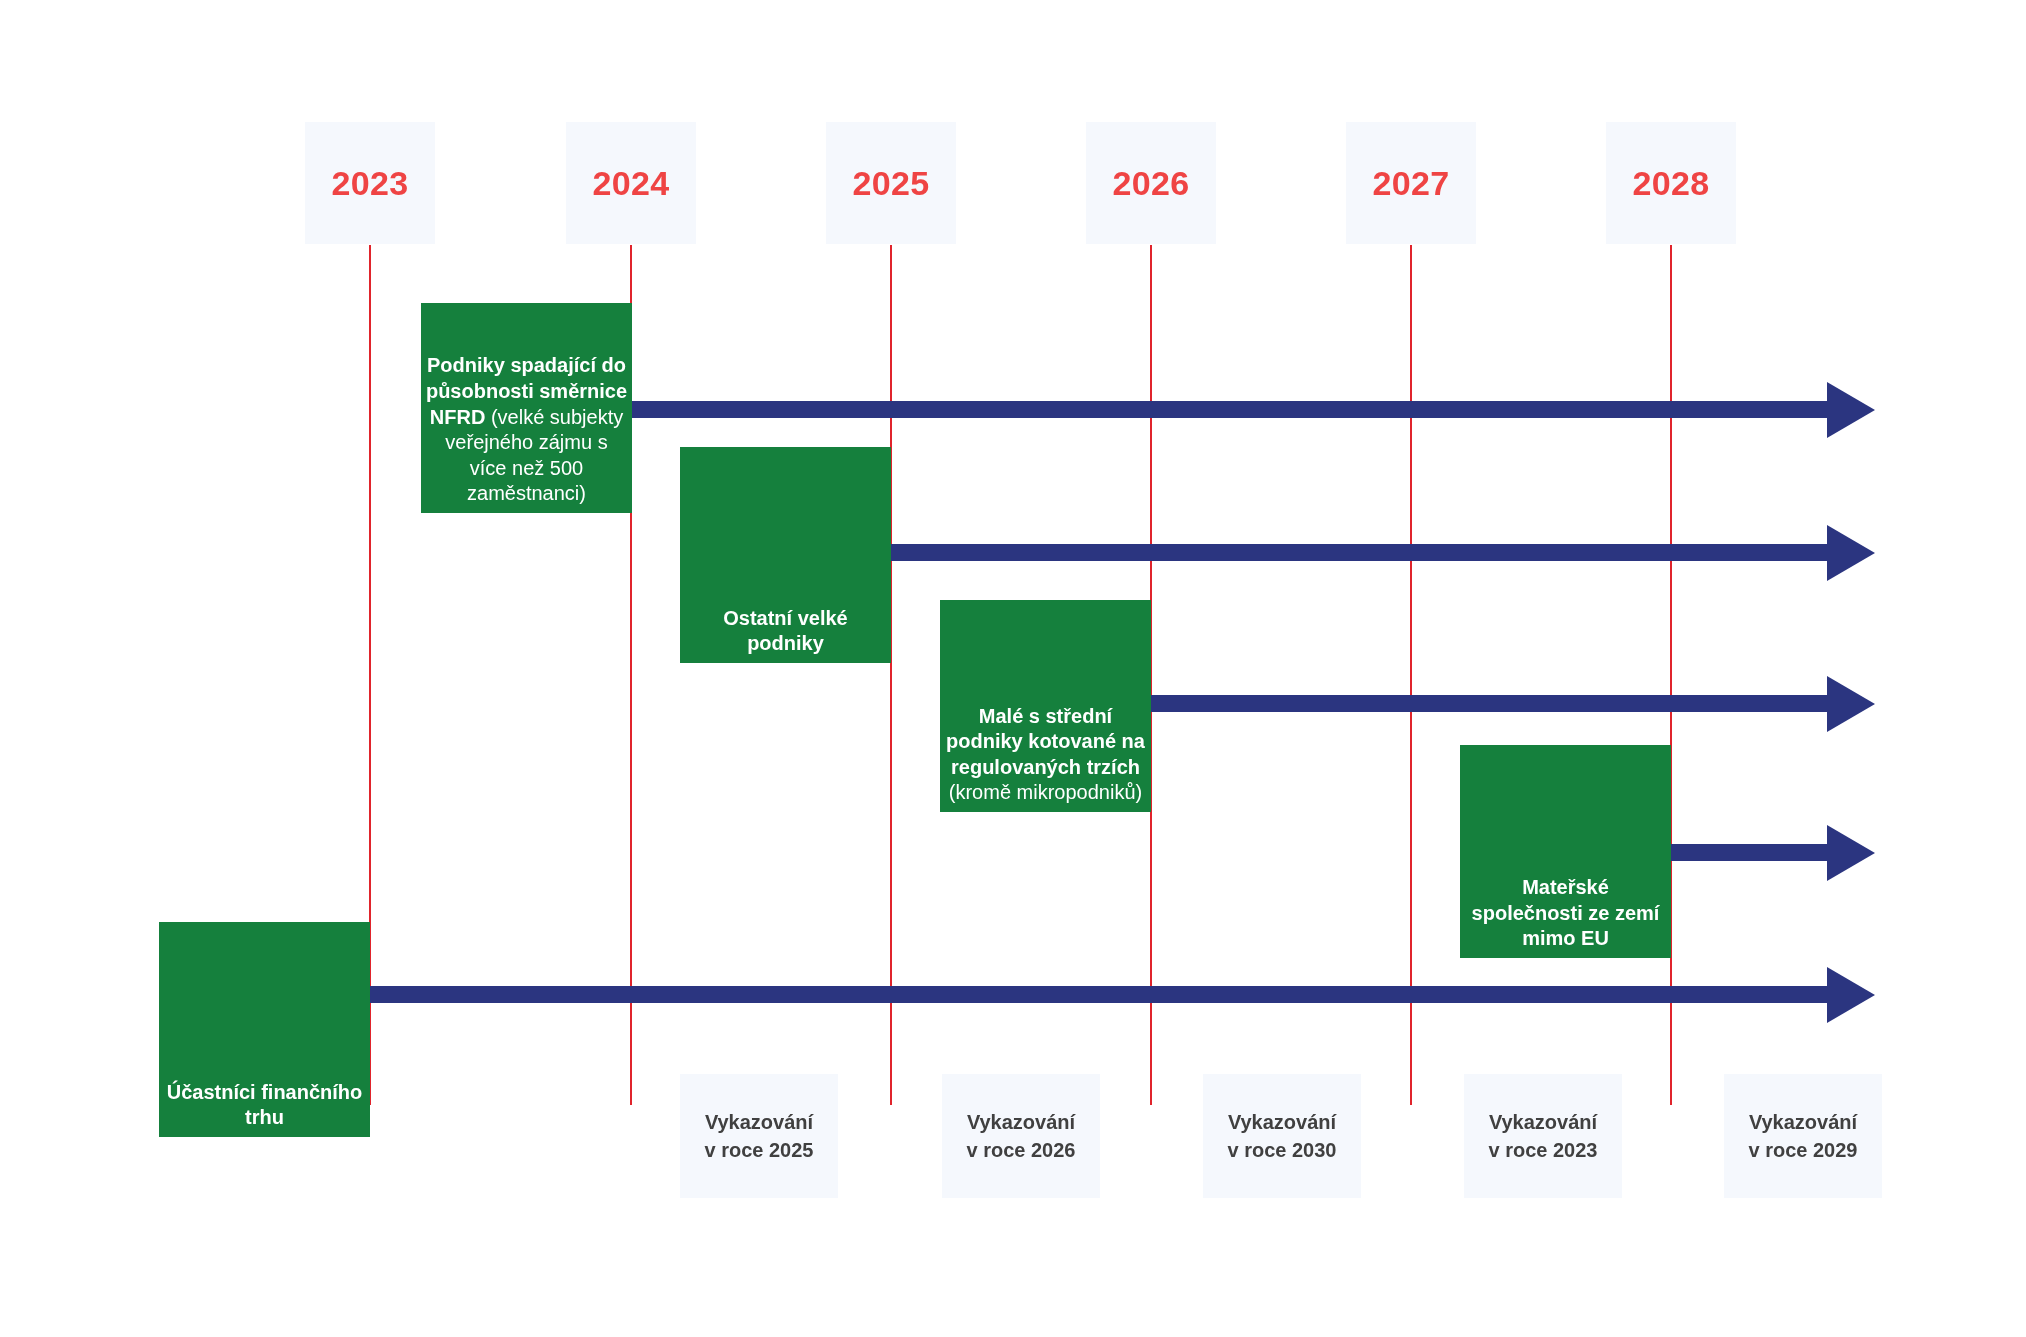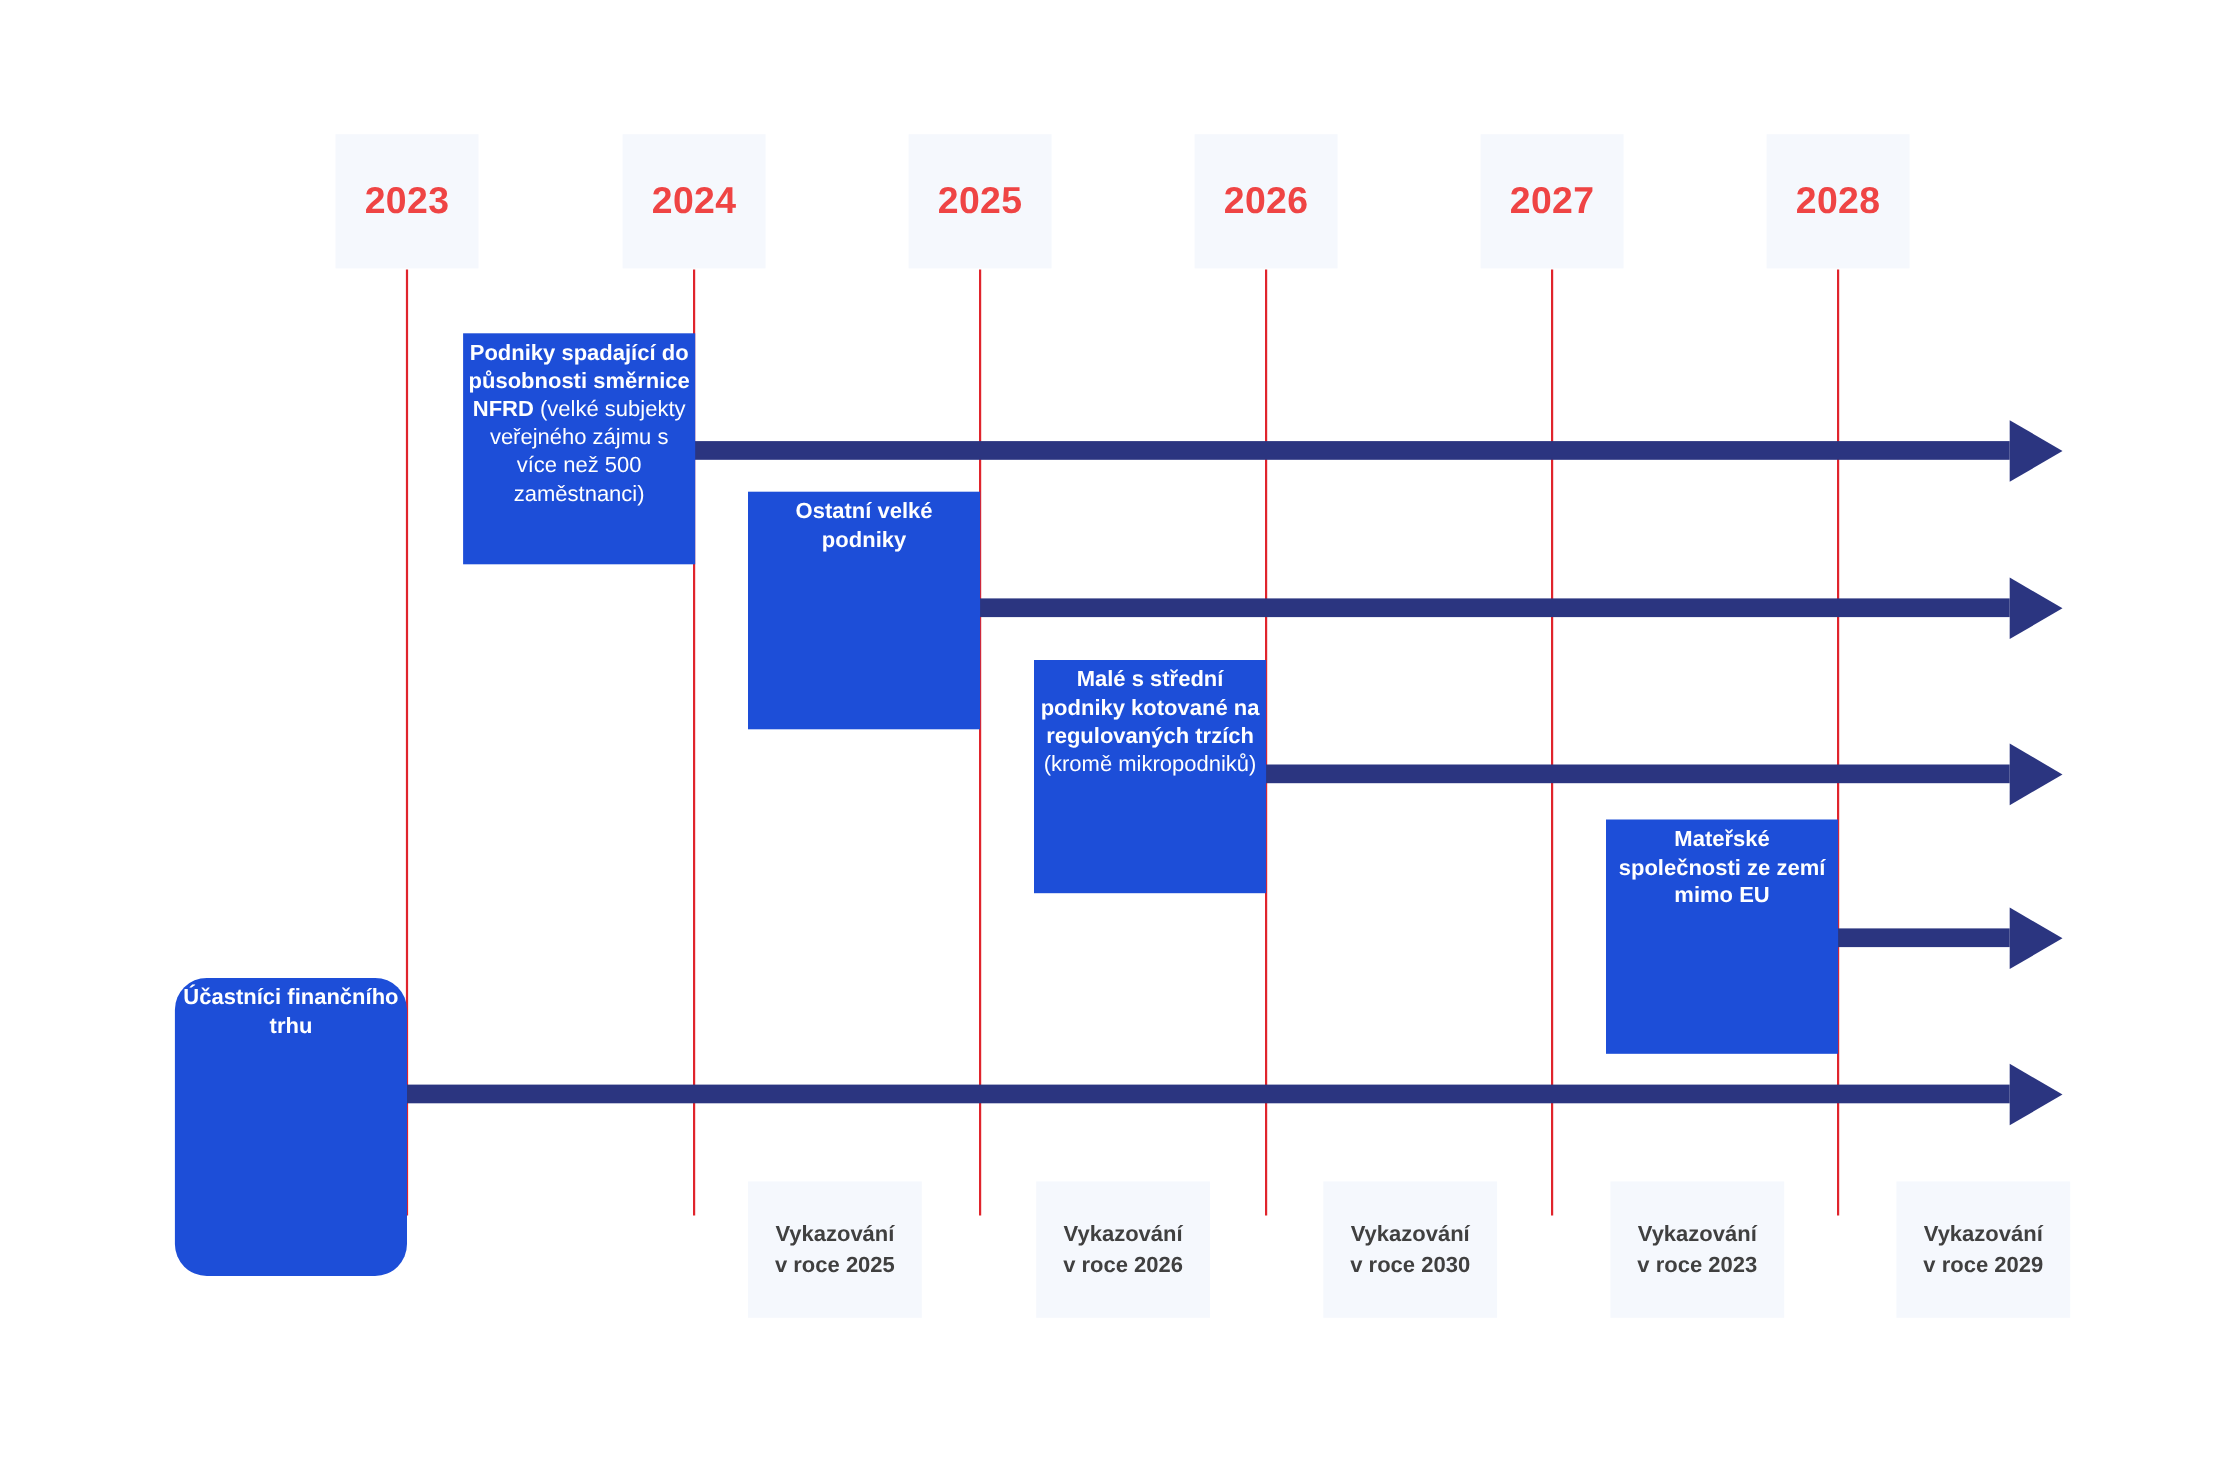--- a/index.html
+++ b/index.html
@@ -38,23 +38,23 @@
     font-size: 34px;
     font-weight: 700;
     color: #ef4444;
     letter-spacing: 0.3px;
     line-height: 1;
   }
 
   
   .cat-box {
     position: absolute;
-    background: #1d4ed8;
+    background: #15803d;
     display: flex;
-    align-items: flex-start;
+    align-items: flex-end;
     justify-content: center;
     padding: 6px 4px;
   }
   .cat-box .cat-text {
     color: #ffffff;
     text-align: center;
     font-size: 20px;
     line-height: 1.28;
     font-weight: 400;
   }
@@ -168,21 +168,21 @@
   <div class="cat-box" style="left:1460px; top:745px; width:211px; height:213px;">
     <div class="cat-text bold-all">
       <span>Mateřské společnosti ze zemí mimo EU</span>
     </div>
   </div>
 
   <div class="arrow" style="left:369px; top:967px; width:1506px; height:56px;">
     <div class="shaft" style="width:1458px;"></div>
     <div class="head" style="left:1458px;"></div>
   </div>
-  <div class="cat-box" style="left:159px; top:889px; width:211px; height:271px;border-radius:29px;">
+  <div class="cat-box" style="left:159px; top:922px; width:211px; height:215px;">
     <div class="cat-text bold-all">
       <span>Účastníci finančního trhu</span>
     </div>
   </div>
 
   <div class="report-chip" style="left:680px; top:1074px;">
     <div class="report-text">
       <span>Vykazování</span><br>
       <span>v roce 2025</span>
     </div>

